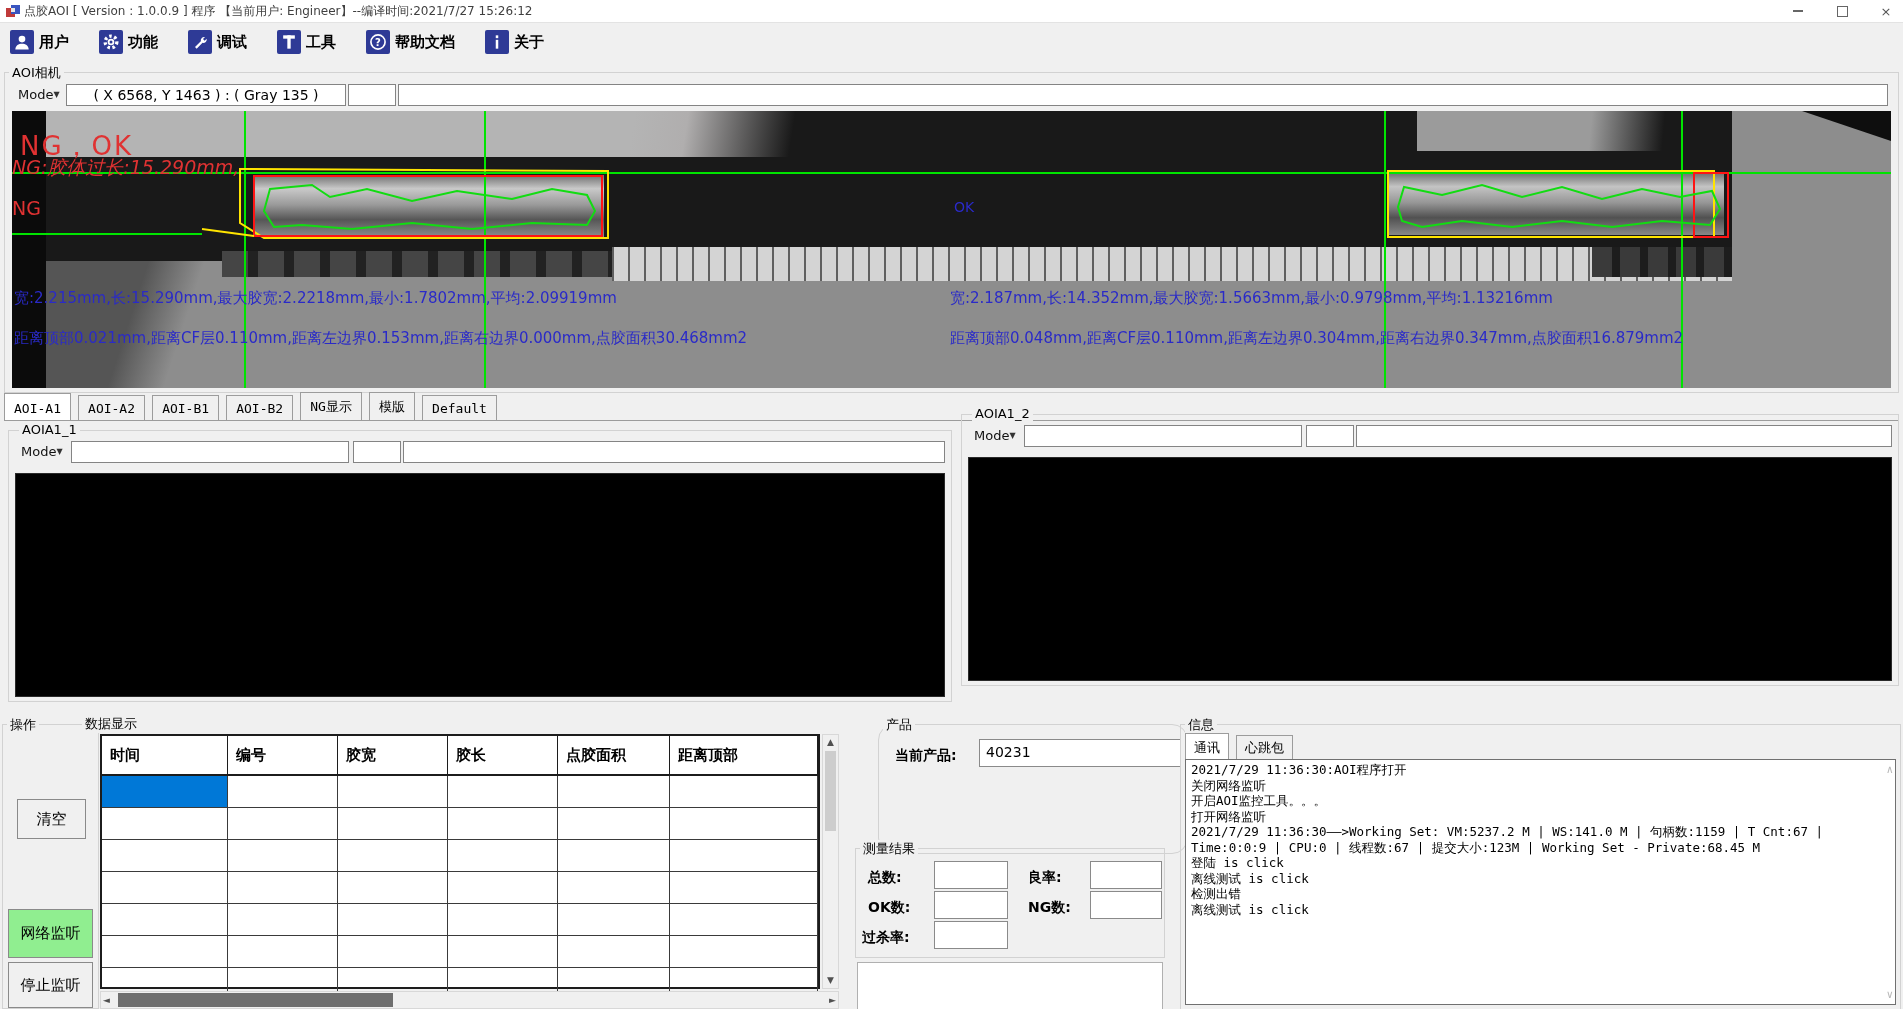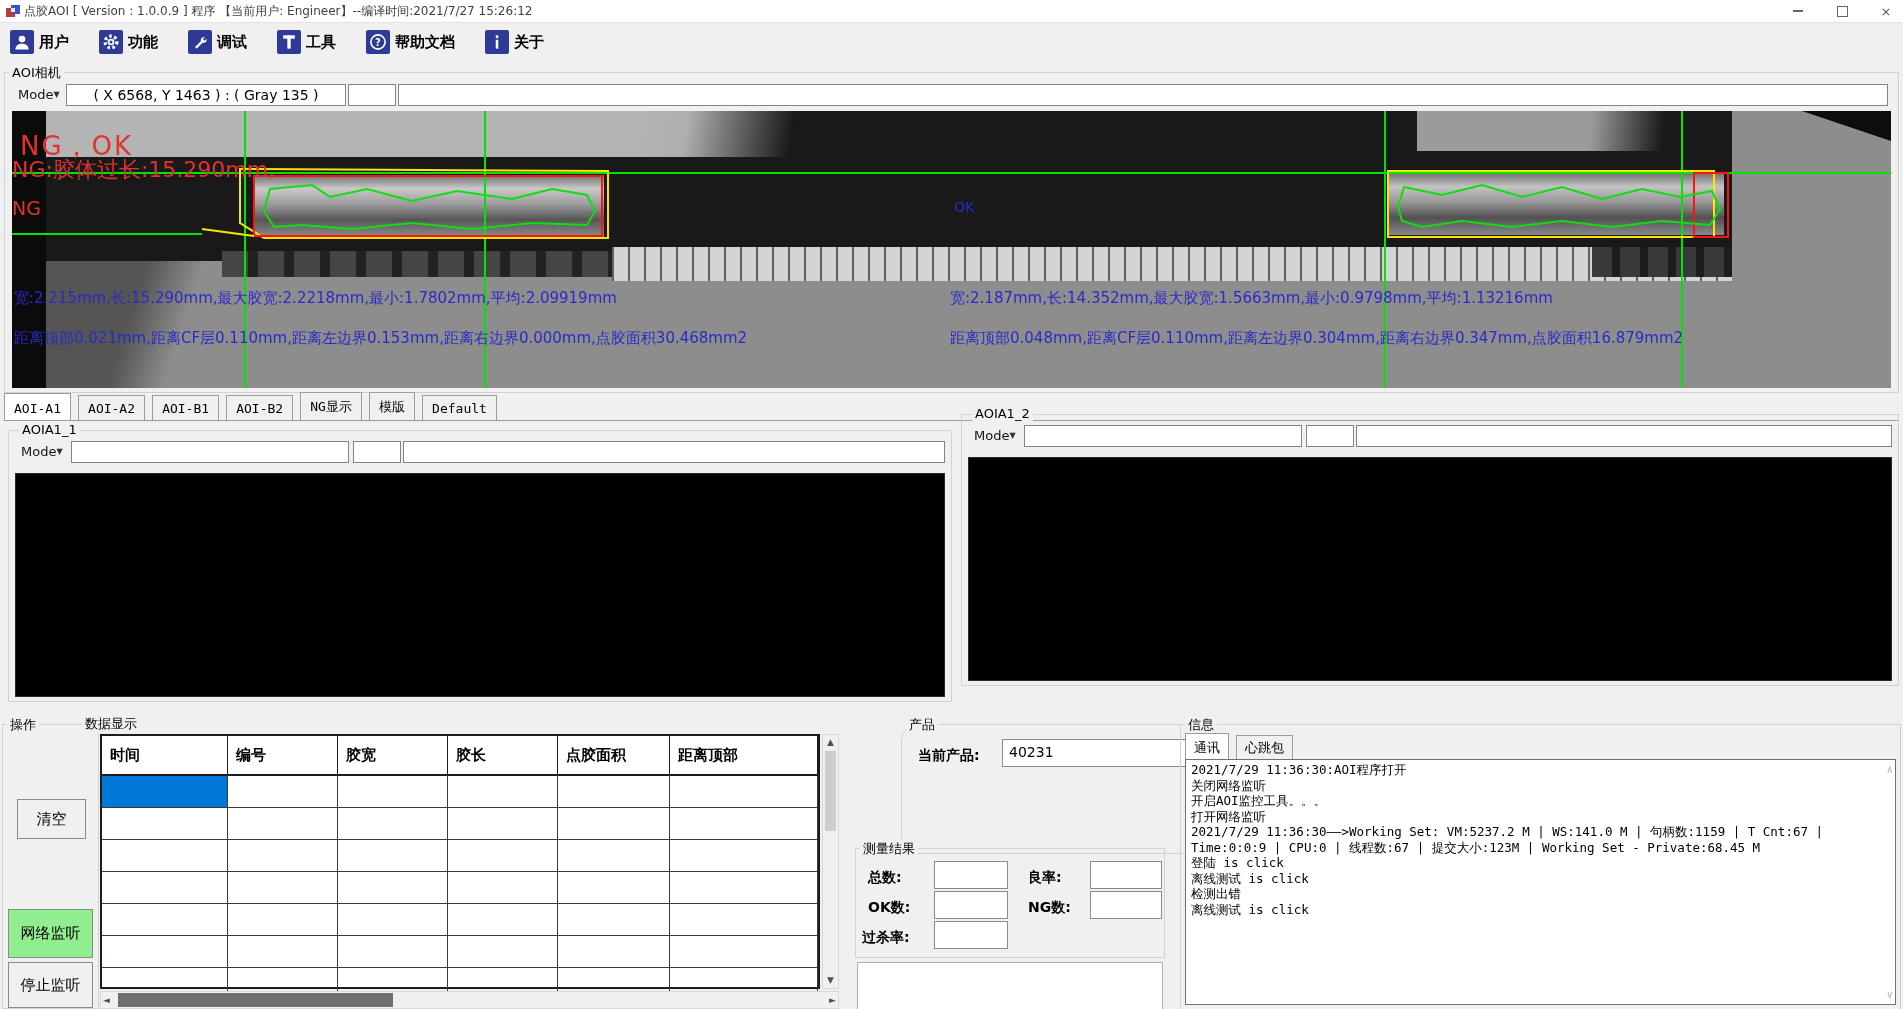--- a/index.html
+++ b/index.html
@@ -179,21 +179,21 @@
     <polygon points="228,58 596,60 596,127 252,127 228,112" fill="none" stroke="#ffe400" stroke-width="2"></polygon>
     <rect x="242" y="65" width="348" height="60" fill="none" stroke="#ff1414" stroke-width="2"></rect>
     <line x1="190" y1="118" x2="242" y2="125" stroke="#ffe400" stroke-width="2"></line>
     <path d="M252,100 L258,78 L300,74 L318,86 L355,78 L400,90 L445,80 L500,88 L540,78 L575,84 L583,100 L575,114 L520,112 L460,118 L400,112 L340,118 L290,114 L262,116 Z" fill="none" stroke="#12dc12" stroke-width="2"></path>
     <rect x="1376" y="60" width="326" height="66" fill="none" stroke="#ffe400" stroke-width="2"></rect>
     <rect x="1682" y="62" width="34" height="64" fill="none" stroke="#ff1414" stroke-width="2"></rect>
     <path d="M1386,96 L1392,76 L1430,84 L1470,74 L1510,86 L1550,76 L1590,88 L1630,78 L1668,86 L1700,80 L1708,98 L1698,114 L1650,110 L1600,116 L1550,110 L1500,116 L1450,110 L1410,116 L1390,110 Z" fill="none" stroke="#12dc12" stroke-width="2"></path>
   </svg>
 
   <div class="ovtext redtxt" style="left:8px;top:2px;font-size:26px;letter-spacing:2px;margin-top:16px;">NG，OK</div>
-  <div class="ovtext redtxt" style="left:0;top:44px;font-size:22px;">NG:胶体过长:15.290mm,</div>
+  <div class="ovtext redtxt" style="left:0;top:44px;font-size:19px;font-style:italic;">NG:胶体过长:15.290mm,</div>
   <div class="ovtext redtxt" style="left:0;top:86px;font-size:19px;">NG</div>
   <div class="ovtext blutxt" style="left:942px;top:88px;font-size:14px;">OK</div>
   <div class="ovtext blutxt" style="left:2px;top:178px;">宽:2.215mm,长:15.290mm,最大胶宽:2.2218mm,最小:1.7802mm,平均:2.09919mm</div>
   <div class="ovtext blutxt" style="left:2px;top:218px;">距离顶部0.021mm,距离CF层0.110mm,距离左边界0.153mm,距离右边界0.000mm,点胶面积30.468mm2</div>
   <div class="ovtext blutxt" style="left:938px;top:178px;">宽:2.187mm,长:14.352mm,最大胶宽:1.5663mm,最小:0.9798mm,平均:1.13216mm</div>
   <div class="ovtext blutxt" style="left:938px;top:218px;">距离顶部0.048mm,距离CF层0.110mm,距离左边界0.304mm,距离右边界0.347mm,点胶面积16.879mm2</div>
 </div>
 
 <div id="tabstrip" class="abs">
   <span class="tab active">AOI-A1</span>
@@ -309,21 +309,21 @@
   <div class="abs" style="left:2px;top:16px;width:11px;height:80px;background:#cdcdcd;"></div>
   <div class="sbarrow abs" style="left:0;bottom:0;width:15px;">▼</div>
 </div>
 
 <div class="sb abs" style="left:100px;top:991px;width:739px;height:18px;">
   <div class="sbarrow abs" style="left:2px;top:0;line-height:16px;">◄</div>
   <div class="abs" style="left:17px;top:1px;width:275px;height:14px;background:#6f6f6f;"></div>
   <div class="sbarrow abs" style="right:2px;top:0;line-height:16px;">►</div>
 </div>
 
-<div class="grp" style="left:901px;top:724px;width:308px;height:128px;border-radius:16px;">
+<div class="grp" style="left:878px;top:724px;width:308px;height:128px;border-radius:16px;">
   <span class="glbl" style="left:4px;top:-9px;">产品</span>
   <span class="rlbl" style="left:16px;top:22px;">当前产品:</span>
   <div class="rbox" style="left:100px;top:14px;width:200px;height:26px;">
     <span style="position:absolute;left:6px;top:4px;font-size:14px;">40231</span>
   </div>
 </div>
 
 <div class="grp" style="left:855px;top:848px;width:308px;height:108px;">
   <span class="glbl" style="left:4px;top:-9px;">测量结果</span>
   <span class="rlbl" style="left:12px;top:20px;">总数:</span>

